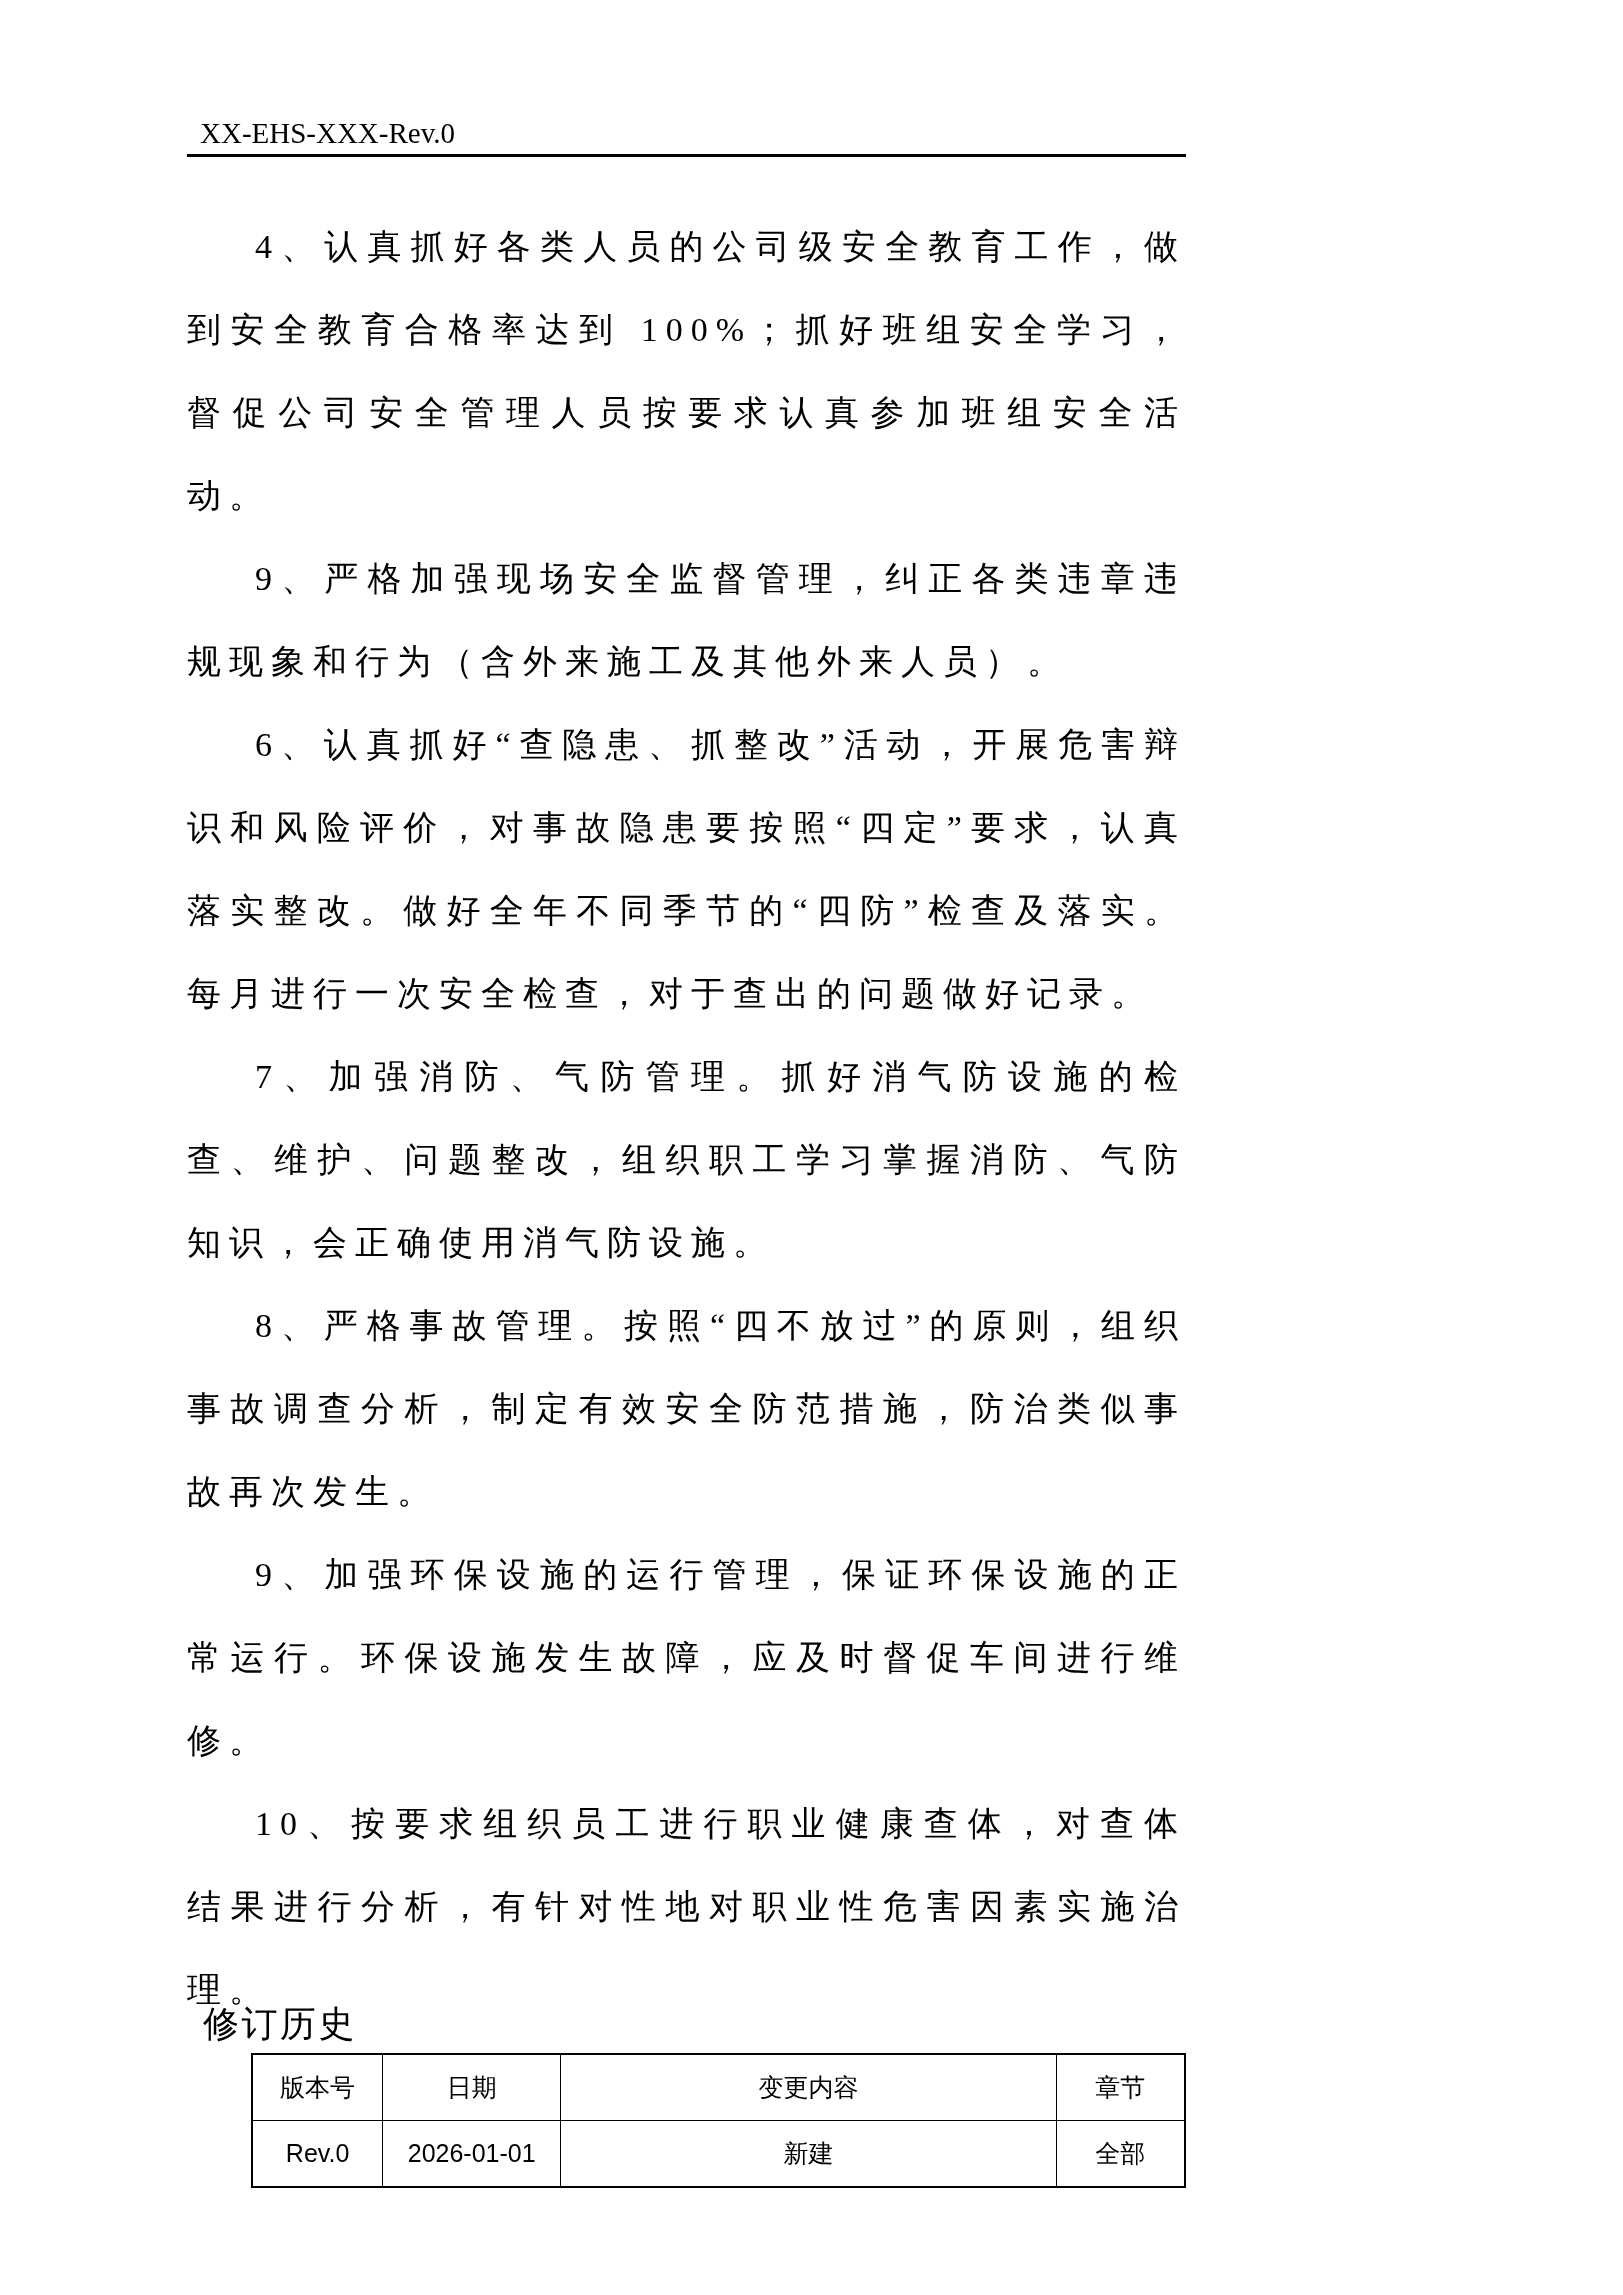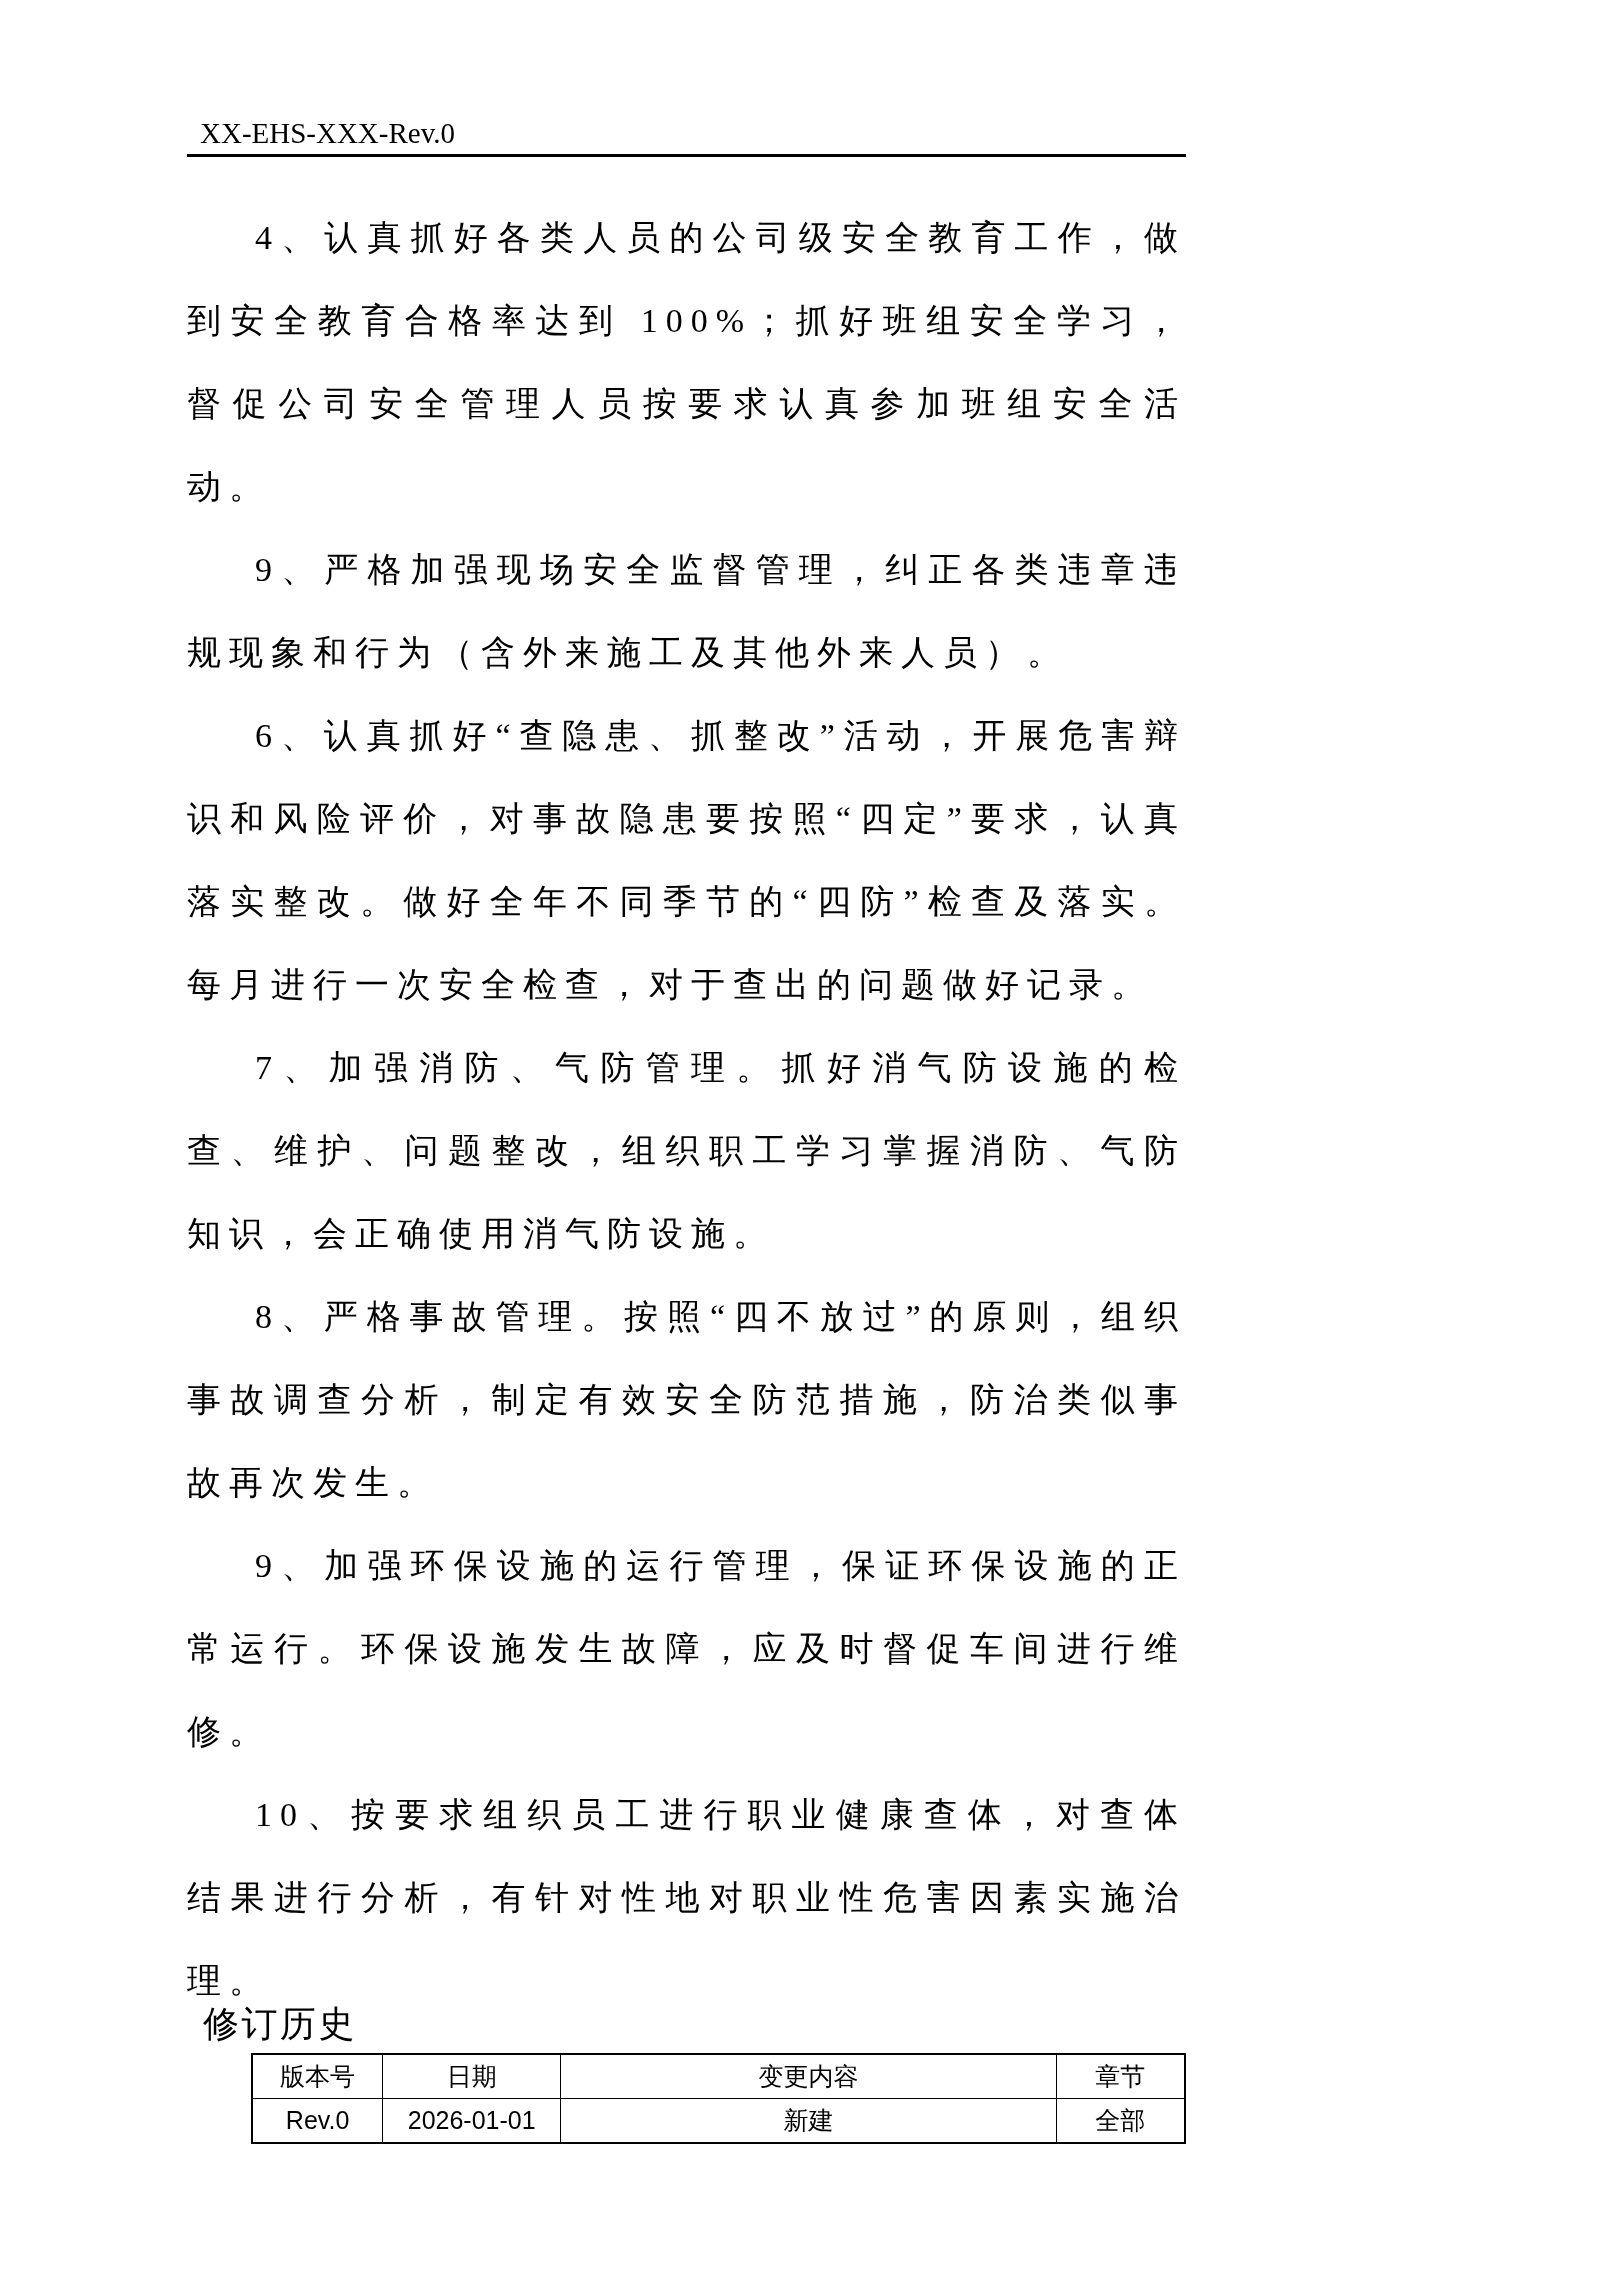--- a/index.html
+++ b/index.html
@@ -22,21 +22,21 @@
     border-bottom: 3.2px solid #000000;
     font-family: "Liberation Serif", serif;
     font-size: 29px;
     line-height: 32px;
     padding-left: 13px;
   }
   .doc-body {
     position: absolute;
     left: 187px;
     right: 190px;
-    top: 196px;
+    top: 205px;
     font-size: 34px;
     line-height: 83px;
     text-align: justify;
     color: #000000;
   }
   .para {
     margin: 0;
     text-indent: 68px;
     letter-spacing: 8px;
   }
@@ -63,21 +63,21 @@
     border-collapse: collapse;
     table-layout: fixed;
     border: 2.4px solid #000000;
   }
   table.rev-table th,
   table.rev-table td {
     border: 1.6px solid #000000;
     text-align: center;
     vertical-align: middle;
     font-weight: normal;
-    padding: 5px;
+    padding: 16px;
     font-size: 25px;
     color: #000000;
   }
   table.rev-table th { height: 35px; }
   table.rev-table td { height: 37px; }
   .sans { font-family: "Liberation Sans", sans-serif; font-size: 24px; }
 </style>
 </head>
 <body>
 

